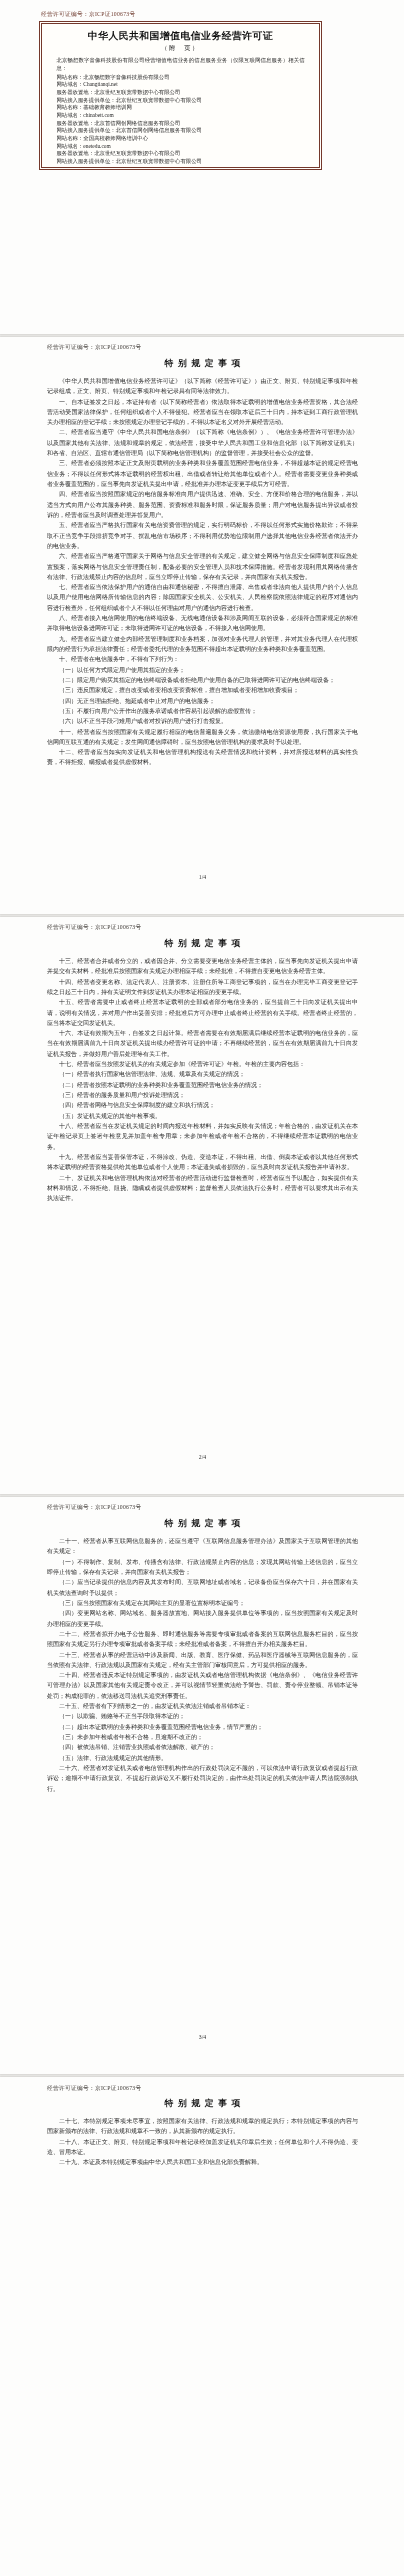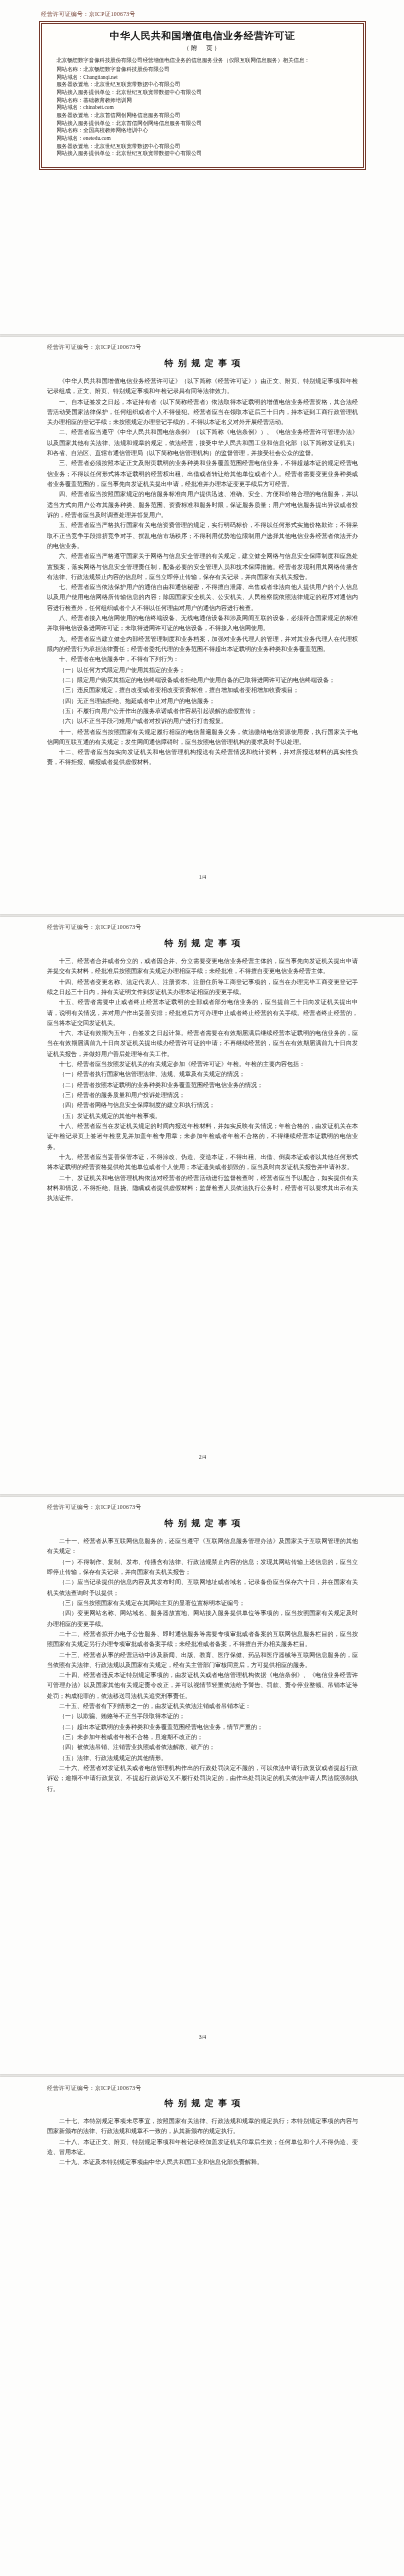--- a/index.html
+++ b/index.html
@@ -30,21 +30,21 @@
     top: 11.3px;
     left: 41px;
     font-size: 5.7px;
     color: #6e3a2d;
     letter-spacing: 0.3px;
   }
   .cert-frame {
     position: absolute;
     top: 20.6px;
     left: 39px;
-    width: 327px;
+    width: 283px;
     height: 149px;
     border: 1.5px solid #74382b;
     box-sizing: border-box;
     padding: 1px;
     background: #fffefb;
   }
   .cert-frame-inner {
     border: 0.5px solid #74382b;
     height: 100%;
     box-sizing: border-box;

